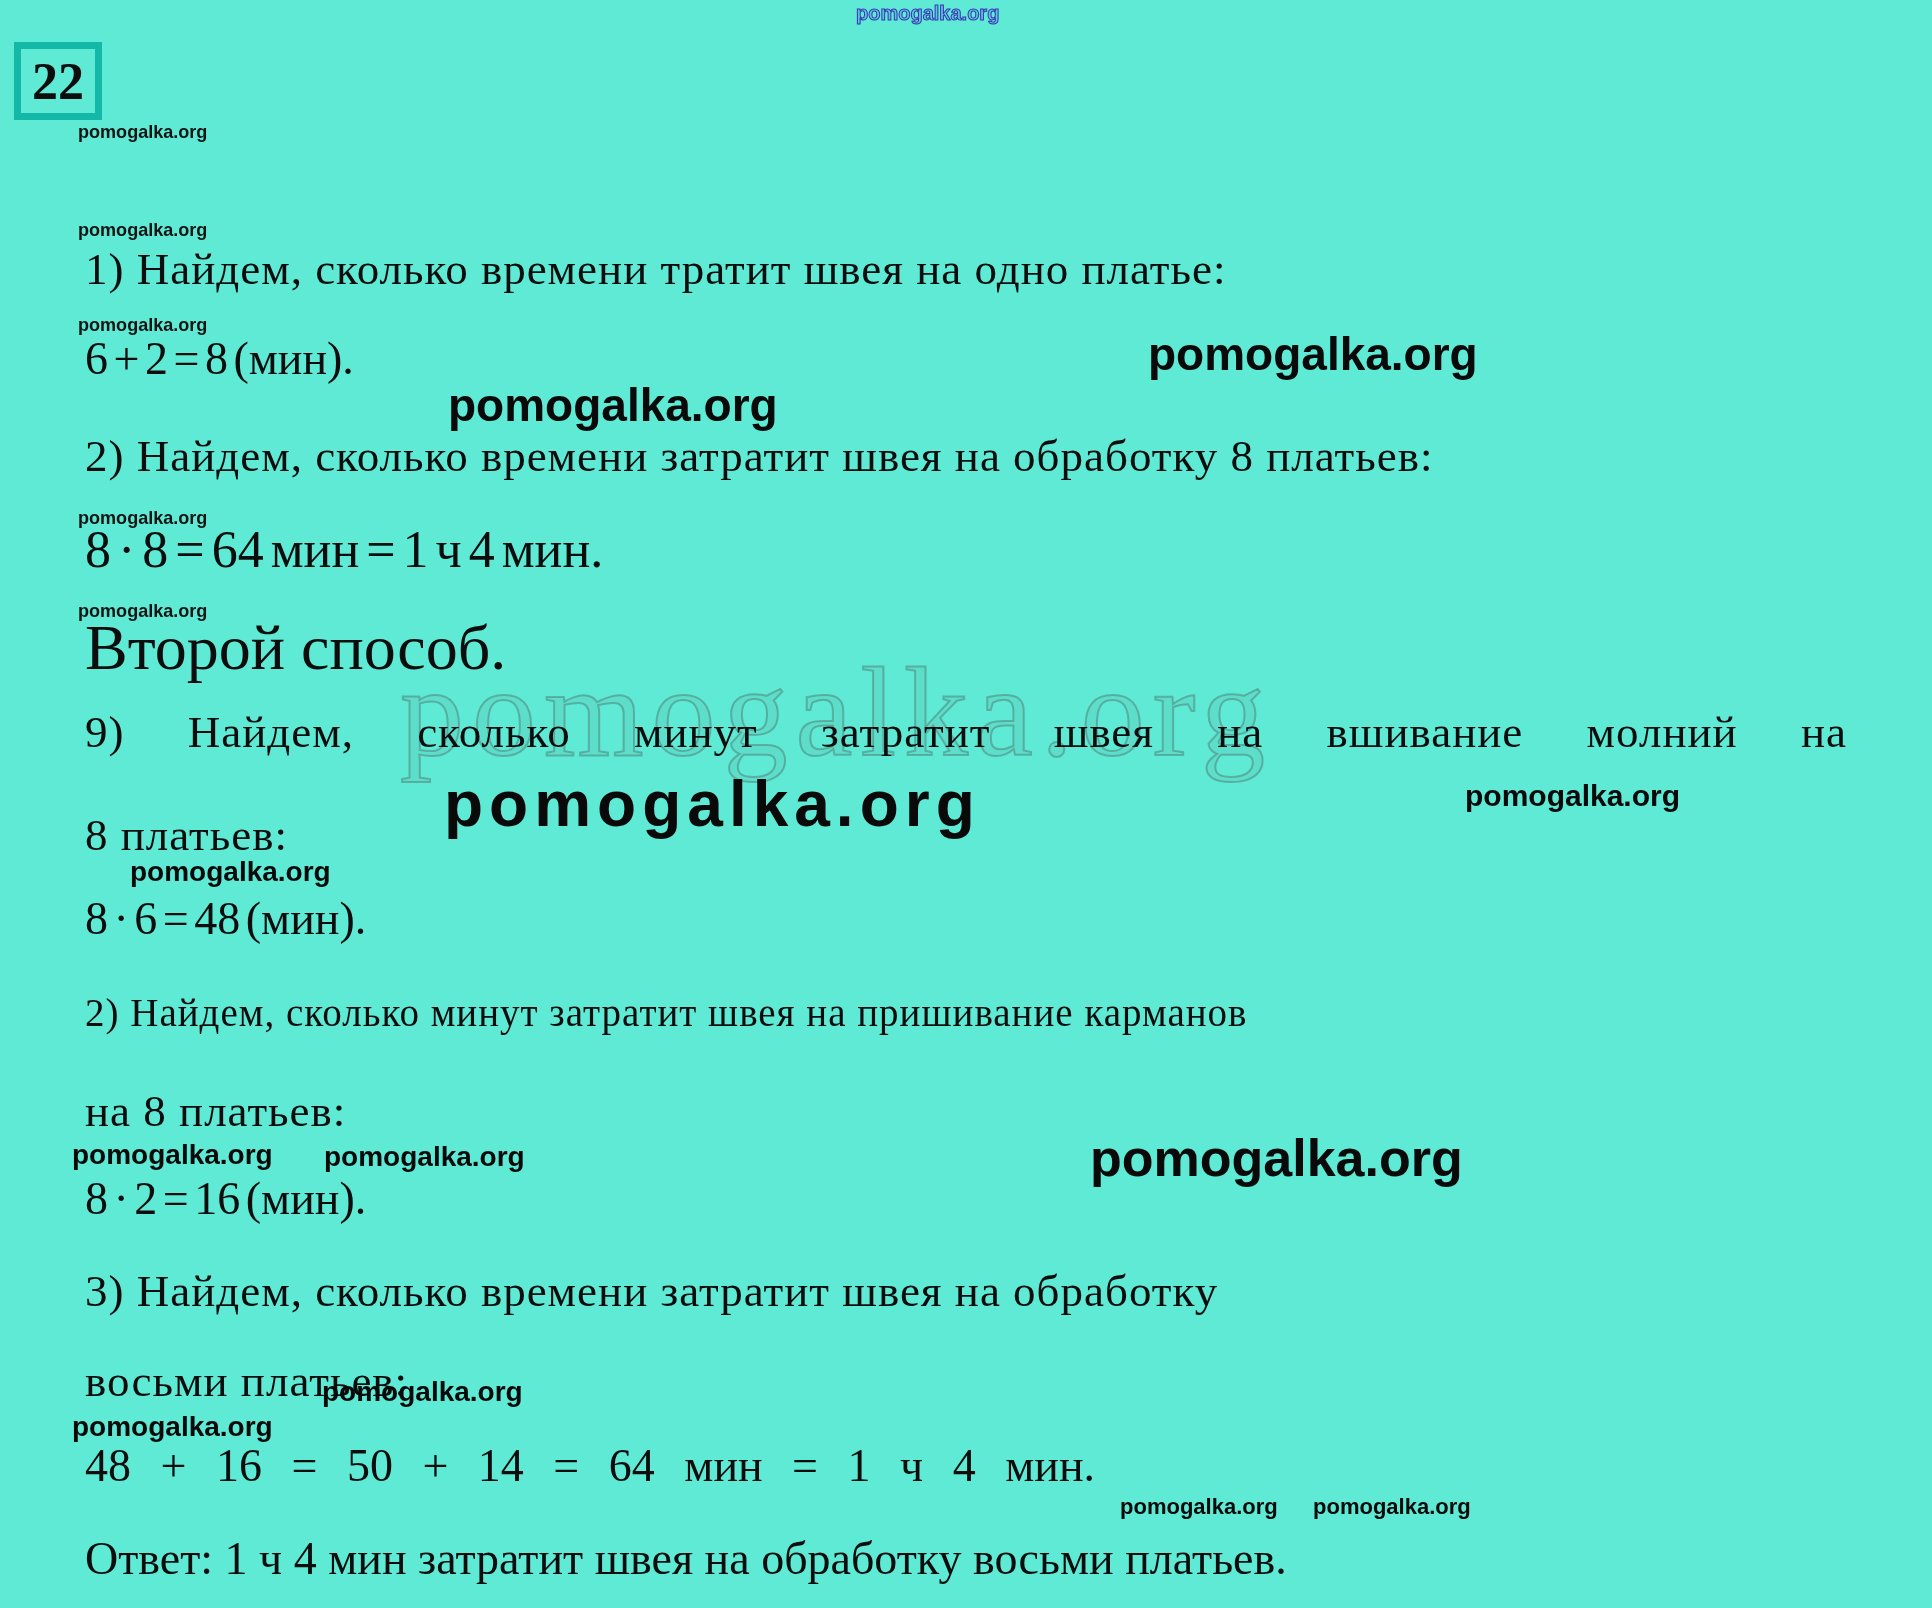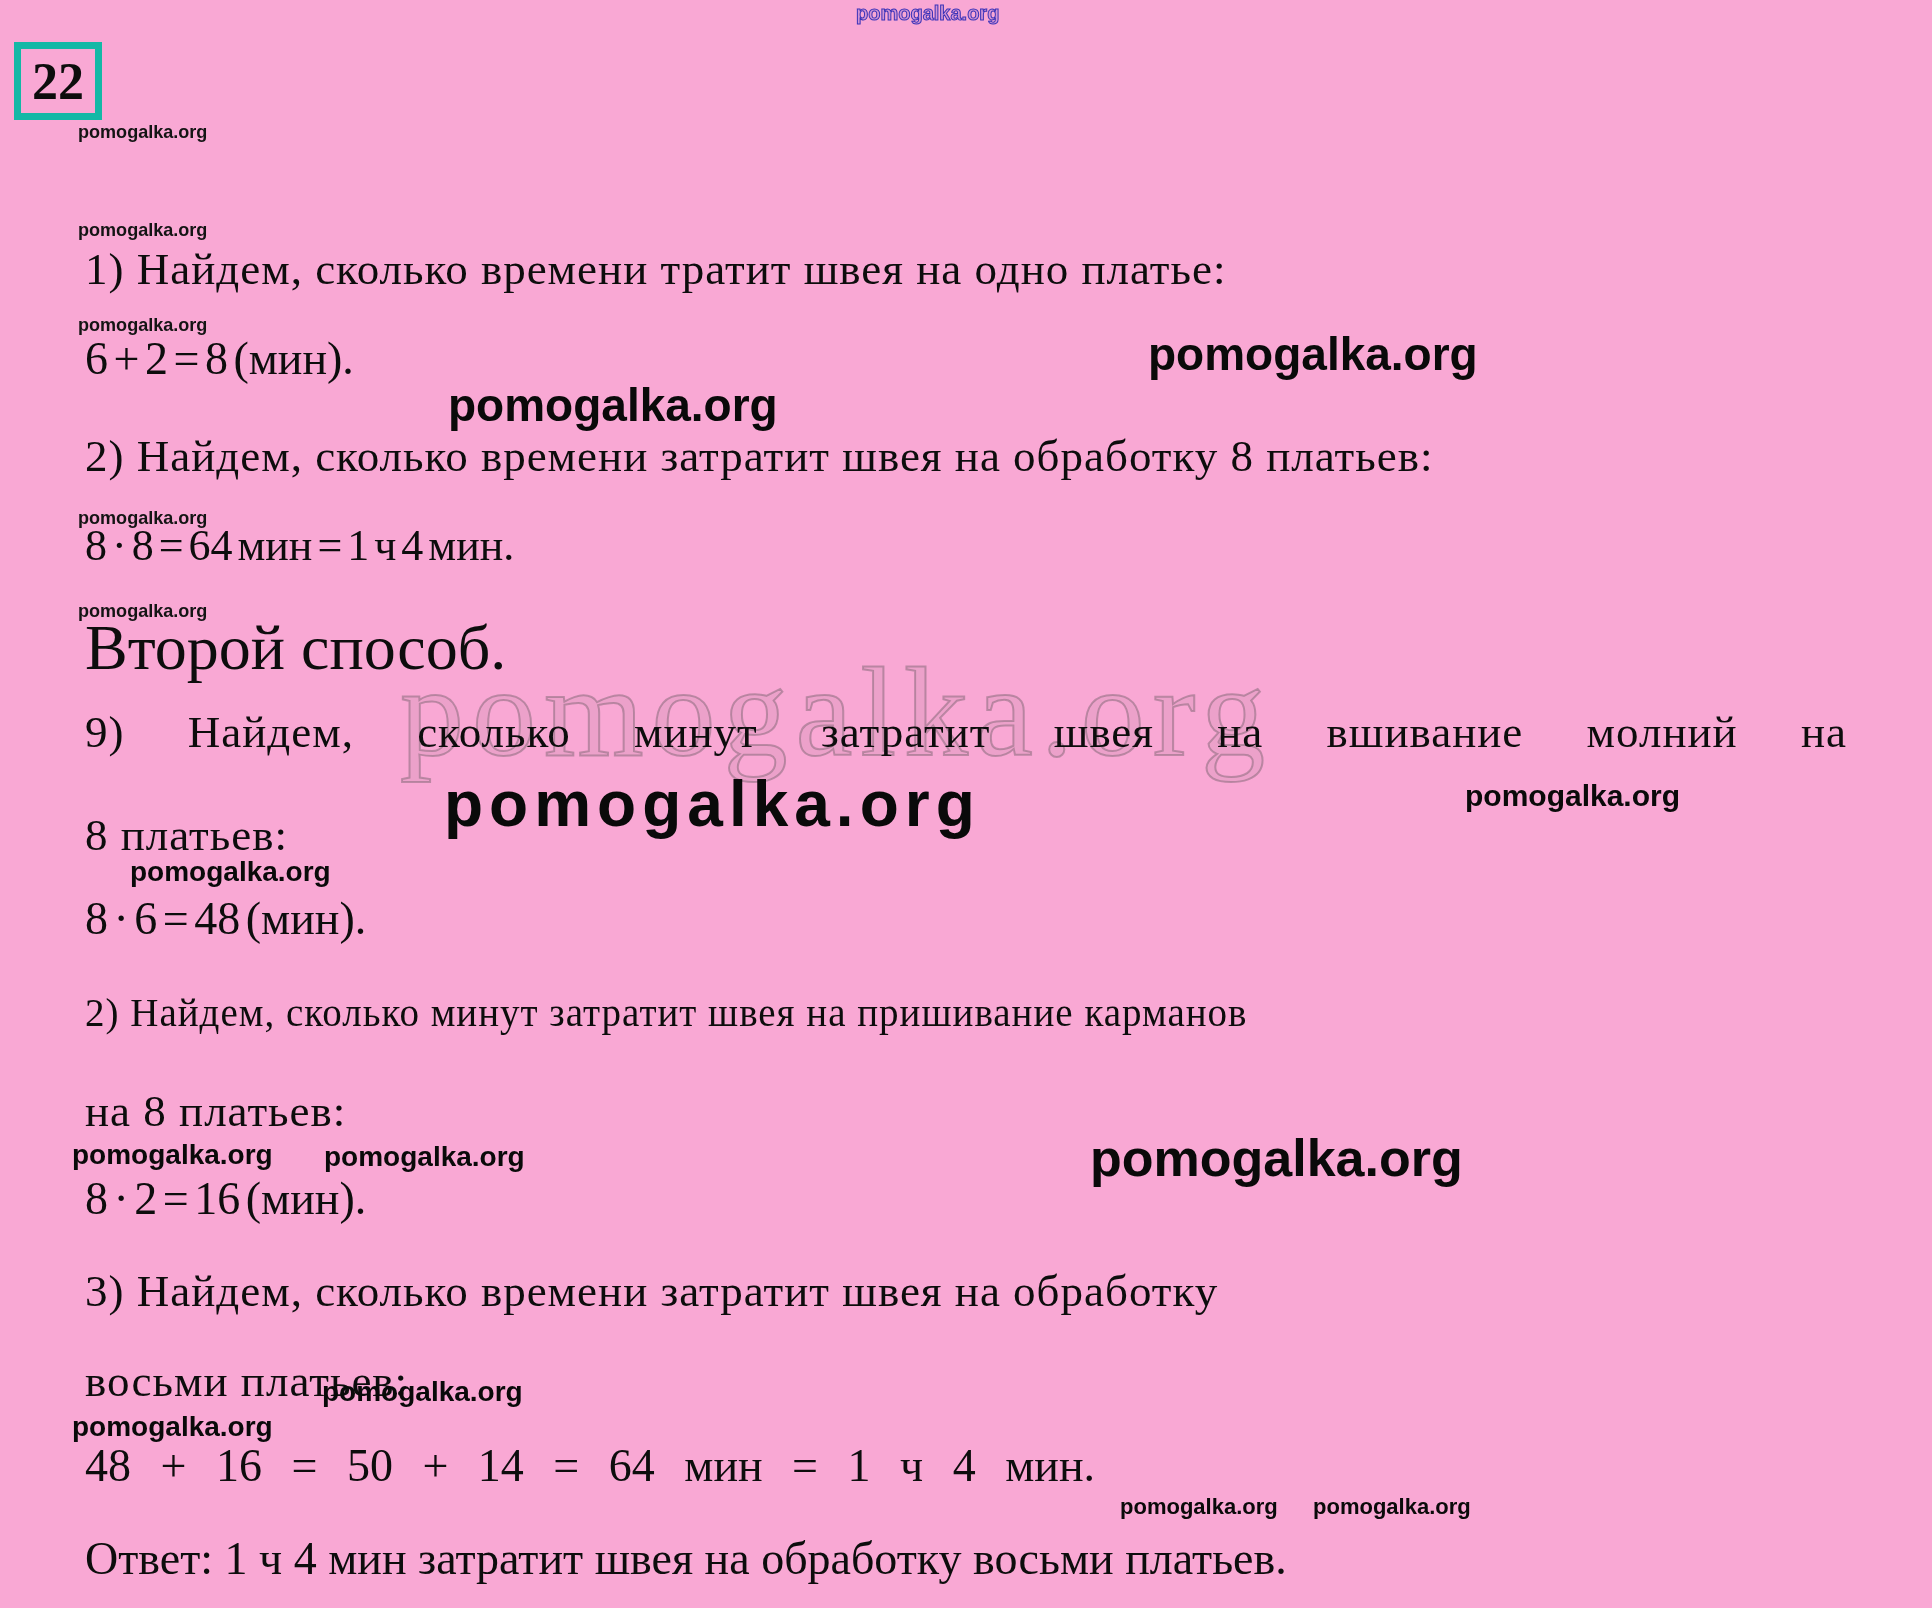--- a/index.html
+++ b/index.html
@@ -1,19 +1,19 @@
 <!DOCTYPE html>
 <html><head>
 <meta charset="utf-8">
 <style>
   html,body{margin:0;padding:0;background:#ffffff;}
   .page{
     position:relative;
     width:1932px;height:1608px;
-    background:#f9a8d4;
+    background:#5eead4;
     overflow:hidden;
     font-family:"Liberation Serif", serif;
     color:#0d0d0d;
   }
   .t{position:absolute;white-space:nowrap;line-height:1;}
   
   .txt{font-family:"Liberation Serif", serif;color:#0d0d0d;}
   
   .wm{font-family:"Liberation Sans", sans-serif;font-weight:700;color:#0a0a0a;}
   .wm-small{font-family:"Liberation Sans", sans-serif;font-weight:600;font-size:19px;color:#141414;transform:scaleX(.95);transform-origin:left top;}
@@ -43,21 +43,21 @@
   
   #wm-top {left:856px;top:3px;font-size:20px;}
   #swm1{left:78px;top:122px;} #swm2{left:78px;top:220px;} #swm3{left:78px;top:315px;}
   #swm4{left:78px;top:508px;} #swm5{left:78px;top:601px;}
   #h1 {left:88px;top:150px;font-size:48px;}
   #p1 {left:85px;top:247px;font-size:45px;letter-spacing:1px;}
   #eq1{left:85px;top:336px;font-size:46px;word-spacing:-6px;}
   #wmA{left:1148px;top:331px;font-size:46px;}
   #wmB{left:448px;top:382px;font-size:46px;}
   #p2 {left:85px;top:434px;font-size:45px;letter-spacing:1px;}
-  #eq2{left:85px;top:524px;font-size:44px;word-spacing:-6px;}
+  #eq2{left:85px;top:524px;font-size:52px;word-spacing:-6px;}
   #h2 {left:85px;top:616px;font-size:64px;}
   #ghost{left:400px;top:648px;font-size:128px;letter-spacing:8px;}
   #p3 {left:85px;top:710px;font-size:45px;letter-spacing:1px;width:1762px;
        text-align:justify;text-align-last:justify;-moz-text-align-last:justify;}
   #wmC{left:444px;top:772px;font-size:64px;letter-spacing:6px;}
   #wmD{left:1465px;top:781px;font-size:30px;}
   #p3b{left:85px;top:813px;font-size:45px;letter-spacing:1px;}
   #wmE{left:130px;top:858px;font-size:28px;}
   #eq3{left:85px;top:896px;font-size:46px;word-spacing:-6px;}
   #p4 {left:85px;top:993px;font-size:39px;letter-spacing:1px;}

